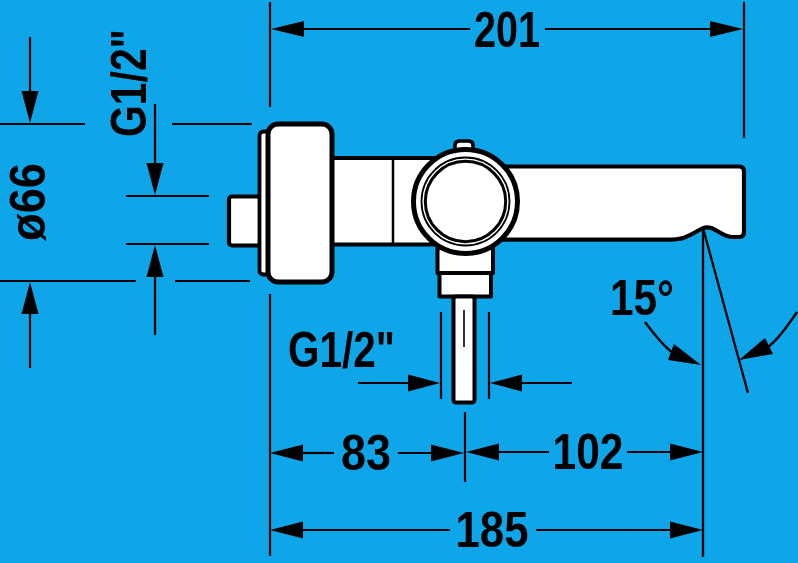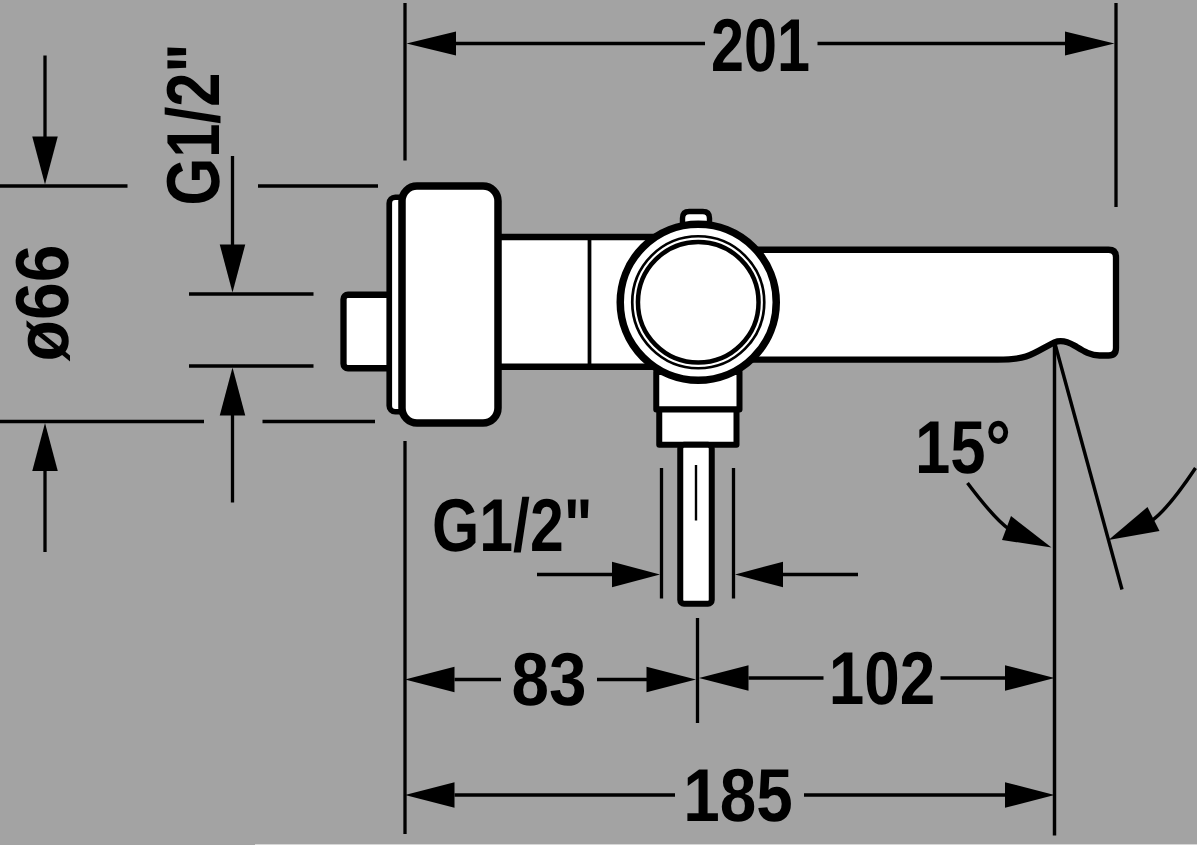--- a/index.html
+++ b/index.html
@@ -7,21 +7,21 @@
     padding: 0;
     background: #ffffff;
     width: 798px;
     height: 563px;
     overflow: hidden;
   }
   .stage {
     position: relative;
     width: 798px;
     height: 563px;
-    background: #a3a3a3;
+    background: #0ea5e9;
   }
   svg {
     display: block;
   }
   .dim-text {
     font-family: "Liberation Sans", "DejaVu Sans", sans-serif;
     font-weight: 700;
     fill: #000000;
   }
 </style>

